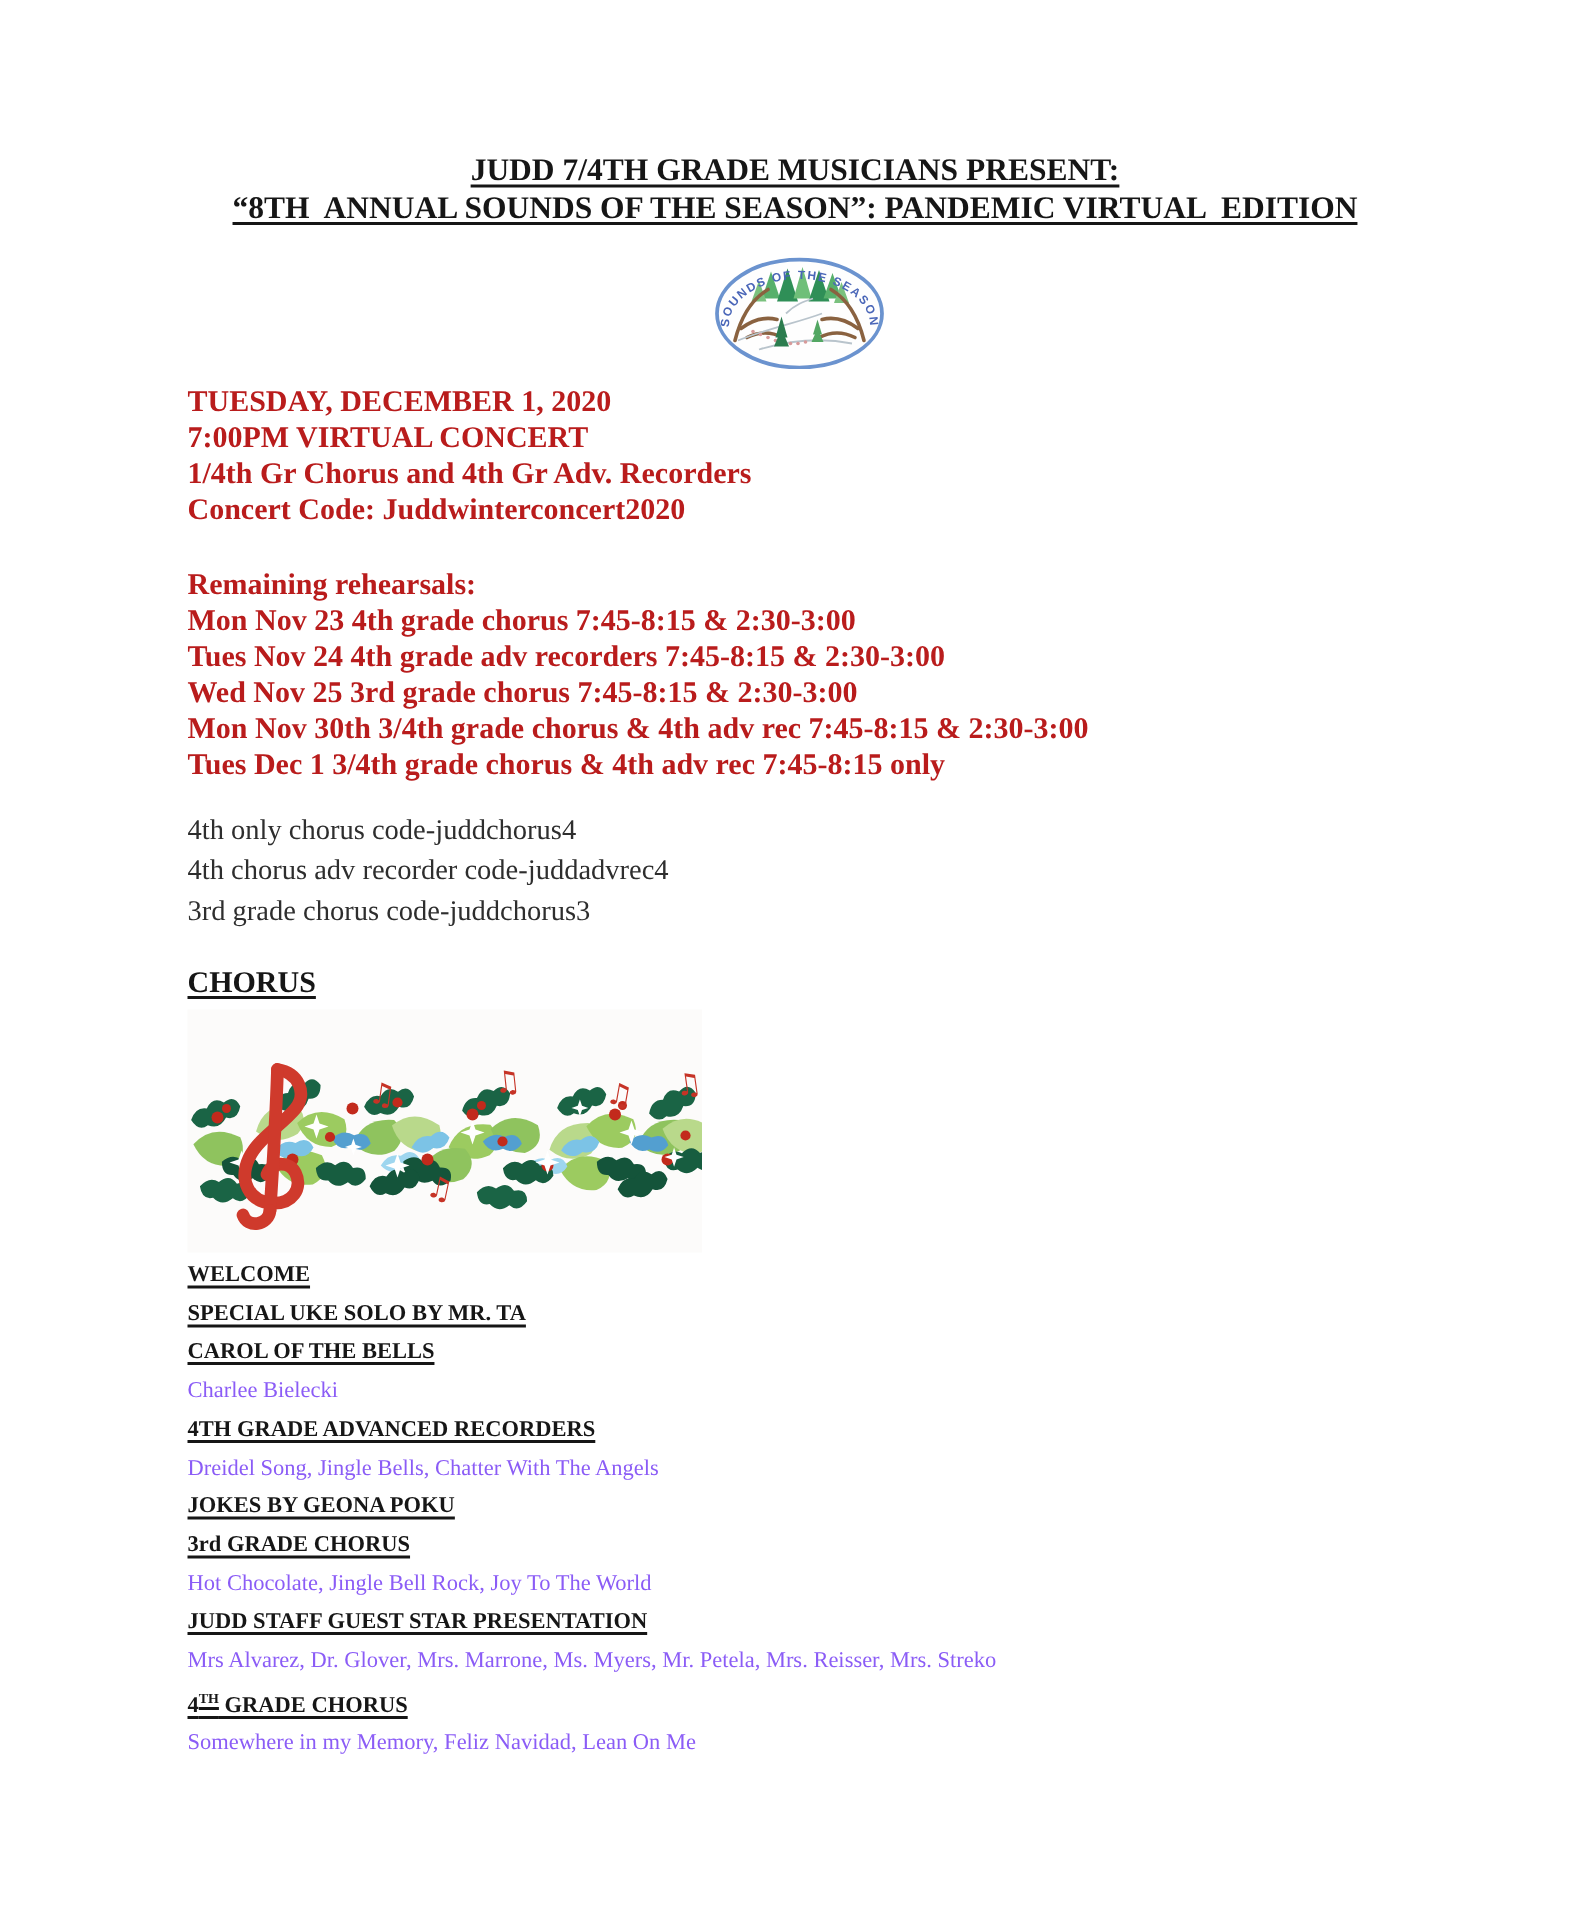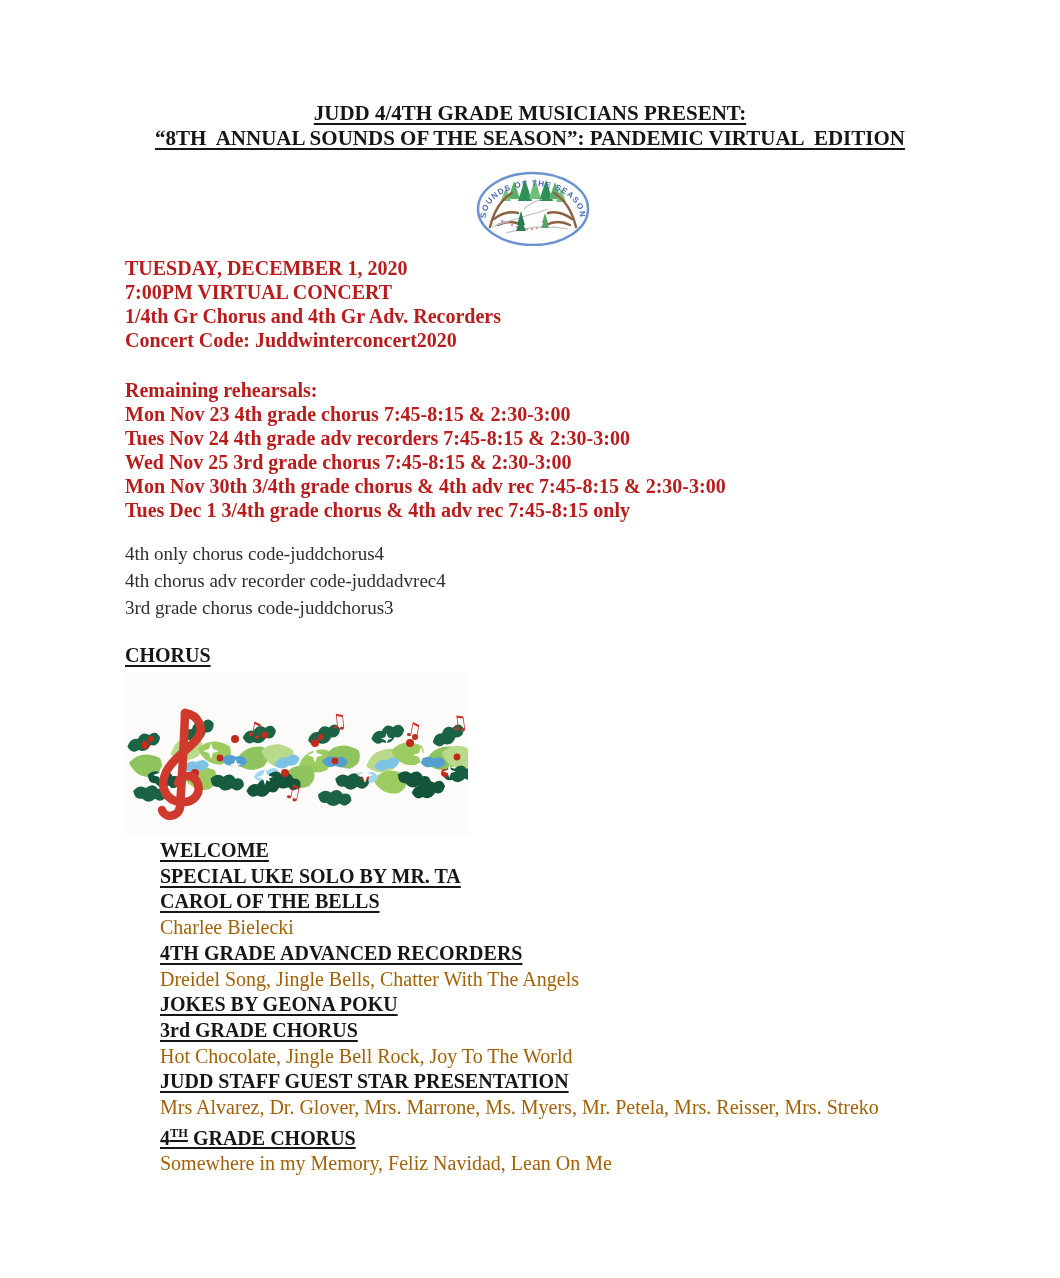--- a/index.html
+++ b/index.html
@@ -33,38 +33,38 @@
   .program-title{
     top:643px;font-weight:bold;font-size:20px;line-height:25px;color:#161616;
     text-decoration:underline;text-decoration-thickness:2px;text-underline-offset:3px;
   }
 
   
   .garland-box{position:absolute;top:673px;left:125px;width:343px;height:162px;background:#fcfbfa;}
 
   
   .program-list{top:838px;right:60px;}
-  .prog{font-size:20px;line-height:25.7px;margin-left:35px;}
+  .prog{font-size:15px;line-height:25.7px;}
   .prog.heading{
     font-weight:bold;color:#161616;
     text-decoration:underline;text-decoration-thickness:2px;text-underline-offset:3px;
   }
-  .prog.regular{color:#a16207;}
+  .prog.regular{color:#8b5cf6;}
   .sup{
     vertical-align:super;font-size:0.62em;
     text-decoration:underline;text-decoration-thickness:1.5px;
   }
 </style>
 </head>
 <body>
 
 <div class="page">
 
   <div class="title-block">
-    <div class="title-line">JUDD 4/4TH GRADE MUSICIANS PRESENT:</div>
+    <div class="title-line">JUDD 7/4TH GRADE MUSICIANS PRESENT:</div>
     <div class="title-line">“8TH  ANNUAL SOUNDS OF THE SEASON”: PANDEMIC VIRTUAL  EDITION</div>
   </div>
 
   <div class="logo-box">
     <svg width="122" height="77" viewBox="0 0 122 77">
       <defs>
         <path id="arcpath" d="M 14 48 A 47 31 0 0 1 108 48" fill="none"></path>
       </defs>
       <ellipse cx="61" cy="40" rx="55" ry="36" fill="#fefefe" stroke="#6b93cf" stroke-width="2.5"></ellipse>
 

